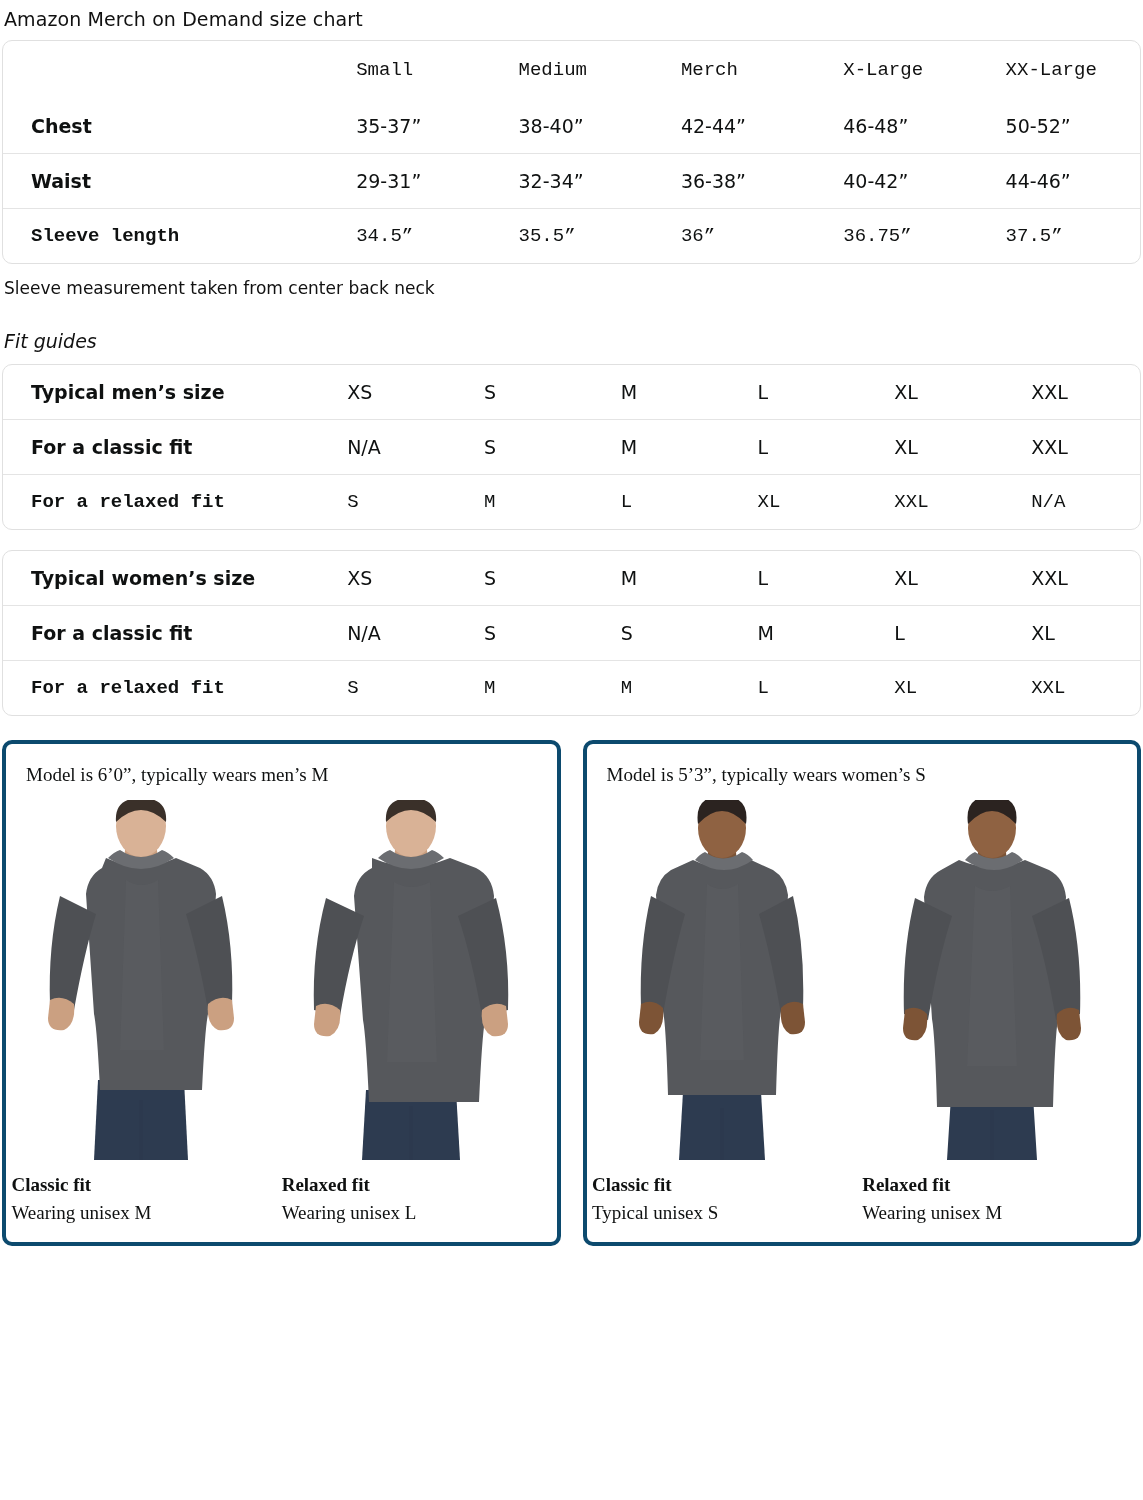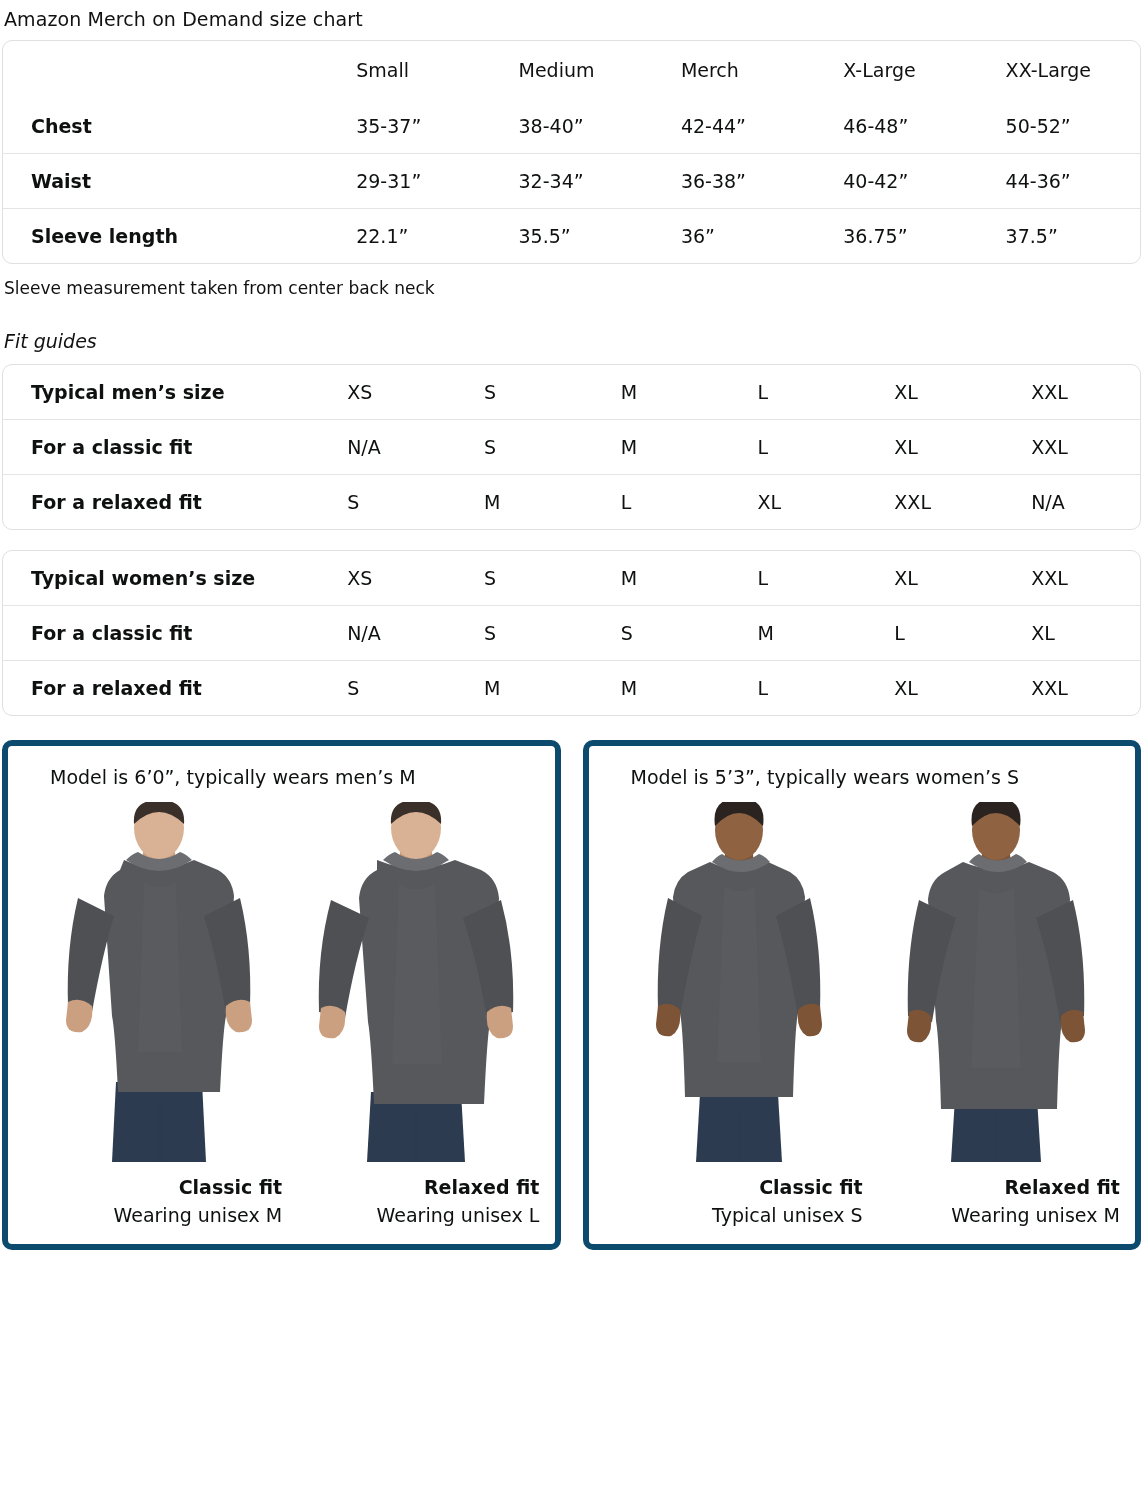--- a/index.html
+++ b/index.html
@@ -39,21 +39,21 @@
     text-align: left;
     vertical-align: middle;
     font-size: 19px;
     font-weight: 400;
     padding: 16px 14px 16px 28px;
     border-bottom: 1px solid #e4e4e4;
     color: #0f1111;
     white-space: nowrap;
     overflow: hidden;
   }
-  tr:last-child td, tr:last-child th { border-bottom: none; }
+  tr:last-child td, tr:last-child th { border-bottom: none; font-family: Liberation Mono, monospace; }
   .size-table th.colhead {
     font-weight: 400;
     color: #111;
     font-size: 19px;
     padding-top: 18px;
     padding-bottom: 18px;
   }
   .size-table td.rowhead, .fit-table td.rowhead {
     font-weight: 700;
   }
@@ -76,38 +76,39 @@
     padding: 16px 10px 16px 28px;
   }
   .gap { height: 20px; }
   .models {
     display: flex;
     gap: 22px;
     margin: 24px 2px 0 2px;
   }
   .model-card {
     flex: 1 1 0;
-    border: 6px solid #0c4a6e;
+    border: 4px solid #0c4a6e;
     border-radius: 10px;
-    padding: 20px 10px 18px 22px;
+    padding: 20px 10px 18px 0;
+    font-family: Liberation Serif, serif;
   }
   .model-caption {
     font-size: 19px;
     color: #0f1111;
     padding: 0 0 6px 20px;
   }
   .model-row {
     display: flex;
     justify-content: space-around;
     align-items: flex-end;
     margin-top: 8px;
   }
   .model-fig {
     width: 48%;
-    text-align: right;
+    text-align: left;
   }
   .fit-name {
     font-size: 19px;
     font-weight: 700;
     margin-top: 14px;
   }
   .fit-sub {
     font-size: 19px;
     font-weight: 400;
     margin-top: 6px;
@@ -149,25 +150,25 @@
           <td>42-44”</td>
           <td>46-48”</td>
           <td>50-52”</td>
         </tr>
         <tr>
           <td class="rowhead">Waist</td>
           <td>29-31”</td>
           <td>32-34”</td>
           <td>36-38”</td>
           <td>40-42”</td>
-          <td>44-36”</td>
+          <td>44-46”</td>
         </tr>
         <tr>
           <td class="rowhead">Sleeve length</td>
-          <td>22.1”</td>
+          <td>34.5”</td>
           <td>35.5”</td>
           <td>36”</td>
           <td>36.75”</td>
           <td>37.5”</td>
         </tr>
       </tbody>
     </table>
   </div>
 
   <div class="note">Sleeve measurement taken from center back neck</div>

